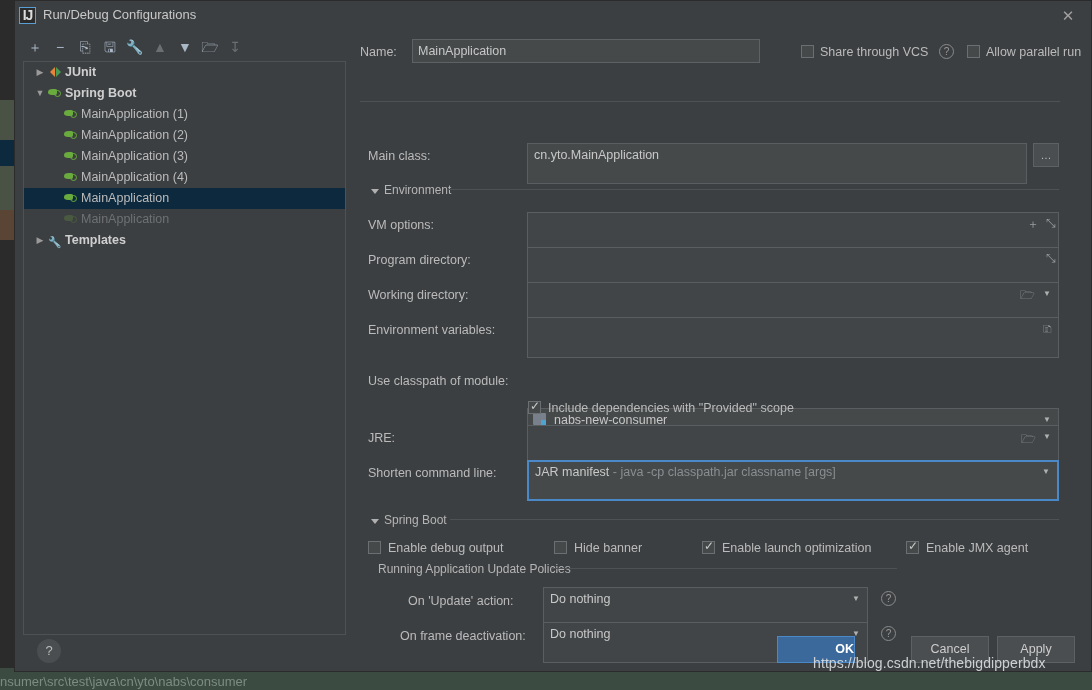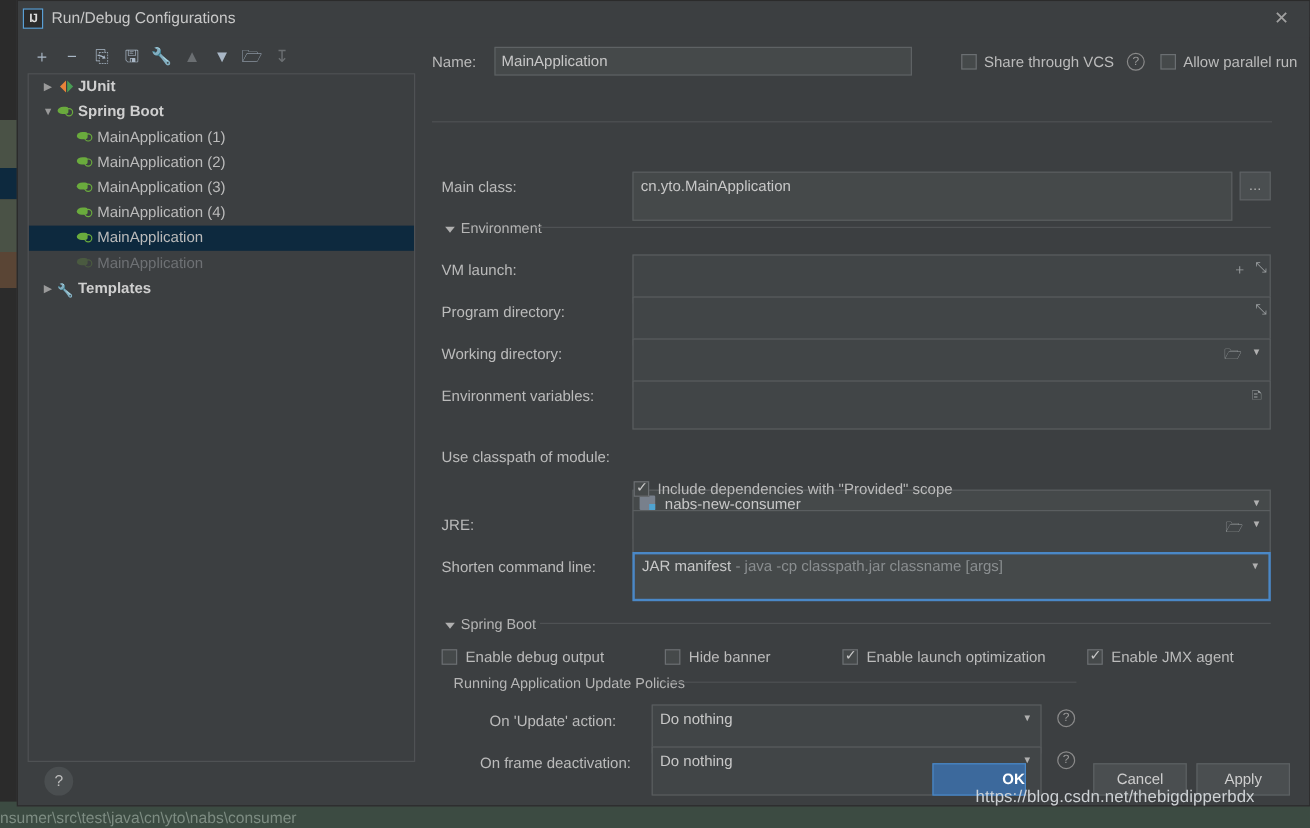--- a/index.html
+++ b/index.html
@@ -21,21 +21,21 @@
   
   #dialog{
     position:absolute;left:14px;top:0;width:1078px;height:672px;
     background:#3c3f41;border:1px solid #2b2b2b;
     box-sizing:border-box;
   }
   
   #titlebar{position:absolute;left:0;top:0;right:0;height:30px;background:#3c3f41;}
   #app-icon{position:absolute;left:4px;top:6px;width:17px;height:17px;
     background:#2b2b2b;border:1px solid #5a9fd4;box-sizing:border-box;
-    font-size:10px;font-weight:bold;color:#ddd;text-align:center;line-height:15px;letter-spacing:-1px;}
+    font-size:14px;font-weight:bold;color:#ddd;text-align:center;line-height:15px;letter-spacing:-1px;}
   #title-text{position:absolute;left:28px;top:6px;font-size:13px;color:#c8c8c8;}
   #close-btn{position:absolute;right:8px;top:4px;width:30px;height:22px;text-align:center;
     line-height:22px;font-size:15px;color:#a0a0a0;cursor:pointer;}
 
   
   #left-panel{position:absolute;left:8px;top:30px;width:325px;height:604px;}
   #tree-toolbar{position:absolute;left:0;top:4px;width:325px;height:26px;}
   .tbtn{position:absolute;top:0;width:24px;height:24px;text-align:center;line-height:24px;
     color:#a9b7c6;cursor:pointer;font-size:14px;}
   .tbtn.dim{color:#6b6f72;}
@@ -178,21 +178,21 @@
       <div class="flabel" style="left:8px;top:36px;">Main class:</div>
       <div class="field" style="left:167px;top:30px;width:500px;">
         <span class="ftext">cn.yto.MainApplication</span>
       </div>
       <div class="btnsq" style="left:673px;top:30px;">…</div>
 
       <div class="sep-tri" style="left:11px;top:76px;"></div>
       <div class="sep-title" style="left:24px;top:70px;">Environment</div>
       <div class="sep-line" style="left:87px;top:76px;width:612px;"></div>
 
-      <div class="flabel" style="left:8px;top:105px;">VM launch:</div>
+      <div class="flabel" style="left:8px;top:105px;">VM options:</div>
       <div class="field ro" style="left:167px;top:99px;width:532px;">
         <span class="ftext"></span>
       </div>
       <div class="icon-btn" style="left:667px;top:103px;">＋</div>
       <div class="icon-btn" style="left:686px;top:103px;">⤡</div>
 
       <div class="flabel" style="left:8px;top:140px;">Program directory:</div>
       <div class="field ro" style="left:167px;top:134px;width:532px;">
         <span class="ftext"></span>
       </div>

